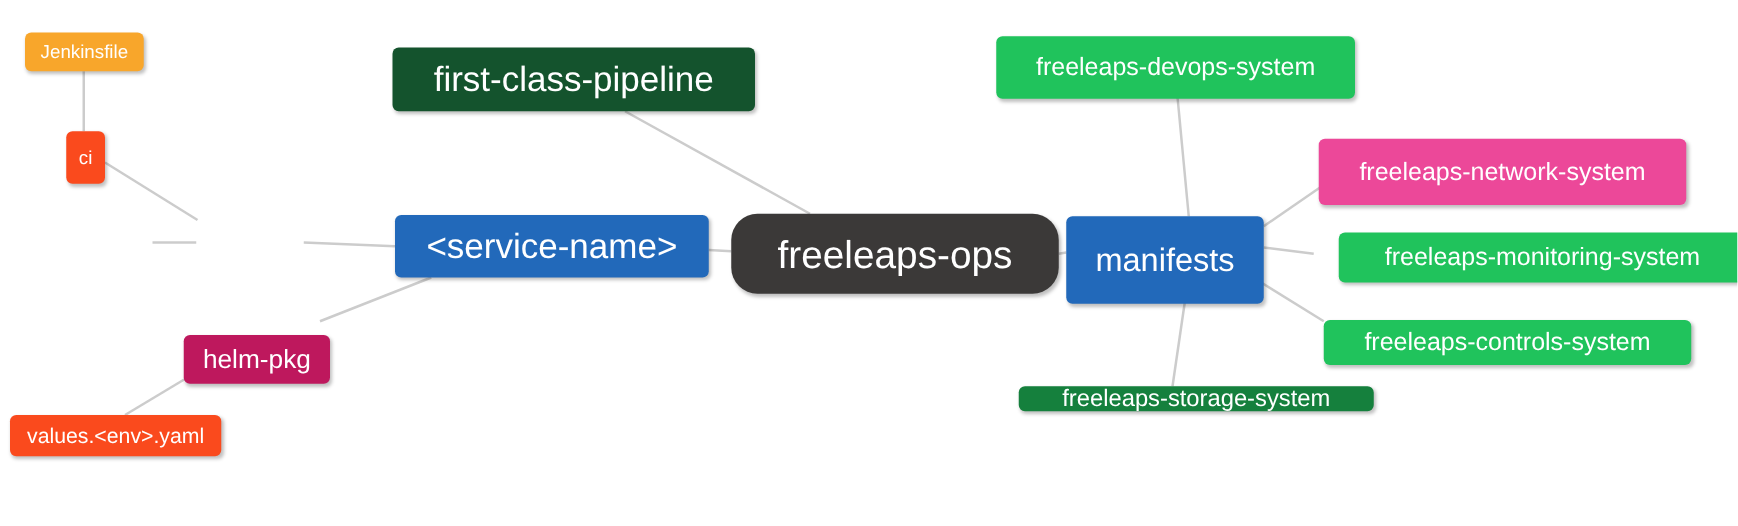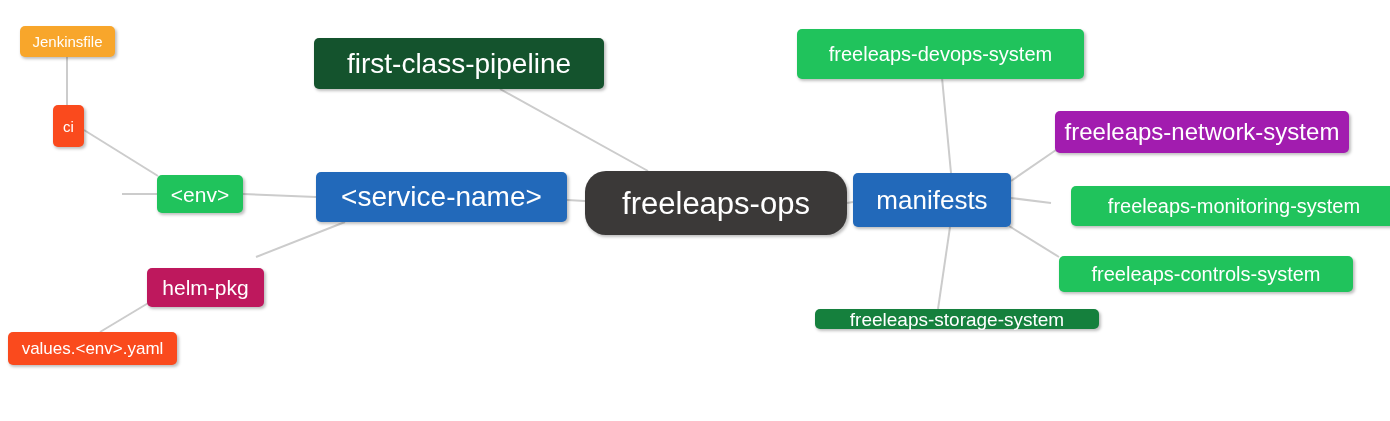--- a/index.html
+++ b/index.html
@@ -57,37 +57,36 @@
     <line x1="1011" y1="198" x2="1051" y2="203" stroke-width="2" stroke="#CCCCCC"></line>
     <line x1="1009" y1="226" x2="1059" y2="257" stroke-width="2" stroke="#CCCCCC"></line>
     <line x1="950" y1="227" x2="938" y2="309" stroke-width="2" stroke="#CCCCCC"></line>
   </svg>
 
   <div class="node" style="left: 20px; top: 26px; width: 95px; height: 31px; font-size: 15px; background: rgb(248, 166, 43);">Jenkinsfile</div>
 
   <div class="node" style="left: 53px; top: 105px; width: 31px; height: 42px; font-size: 15px; background: rgb(250, 74, 29);">ci</div>
 
 
-  <div class="node" style="left: 157px; top: 175px; width: 86px; height: 38px; font-size: 21px; background: rgb(32, 195, 92);">&lt;env&gt;</div>
 
   <div class="node" style="left: 147px; top: 268px; width: 117px; height: 39px; font-size: 21px; background: #be185d;">helm-pkg</div>
 
   <div class="node" style="left: 8px; top: 332px; width: 169px; height: 33px; font-size: 17px; background: rgb(250, 74, 29);">values.&lt;env&gt;.yaml</div>
 
   <div class="node" style="left: 314px; top: 38px; width: 290px; height: 51px; font-size: 28px; background: #14532d;">first-class-pipeline</div>
 
   <div class="node" style="left: 316px; top: 172px; width: 251px; height: 50px; font-size: 28px; background: rgb(34, 105, 186);">&lt;service-name&gt;</div>
 
   <div class="node" style="left: 585px; top: 171px; width: 262px; height: 64px; font-size: 31px; background: rgb(59, 57, 56); border-radius: 21px;">freeleaps-ops</div>
 
-  <div class="node" style="left: 853px; top: 173px; width: 158px; height: 54px; font-size: 26px; background: rgb(34, 105, 186);">manifests</div>
+  <div class="node" style="left: 853px; top: 173px; width: 158px; height: 70px; font-size: 26px; background: rgb(34, 105, 186);">manifests</div>
 
   <div class="node" style="left: 797px; top: 29px; width: 287px; height: 50px; font-size: 20px; background: rgb(32, 195, 92);">freeleaps-devops-system</div>
 
-  <div class="node" style="left: 1055px; top: 111px; width: 294px; height: 42px; font-size: 24px; background: #a21caf;">freeleaps-network-system</div>
+  <div class="node" style="left: 1055px; top: 111px; width: 294px; height: 53px; font-size: 20px; background: #ec4899;">freeleaps-network-system</div>
 
   <div class="node" style="left: 1051px; top: 186px; width: 326px; height: 40px; font-size: 20px; background: rgb(32, 195, 92); margin-left: 20px;">freeleaps-monitoring-system</div>
 
   <div class="node" style="left: 1059px; top: 256px; width: 294px; height: 36px; font-size: 20px; background: rgb(32, 195, 92);">freeleaps-controls-system</div>
 
   <div class="node" style="left: 815px; top: 309px; width: 284px; height: 20px; font-size: 19px; background: #15803d;">freeleaps-storage-system</div>
 
 </div>
 
 </body></html>

